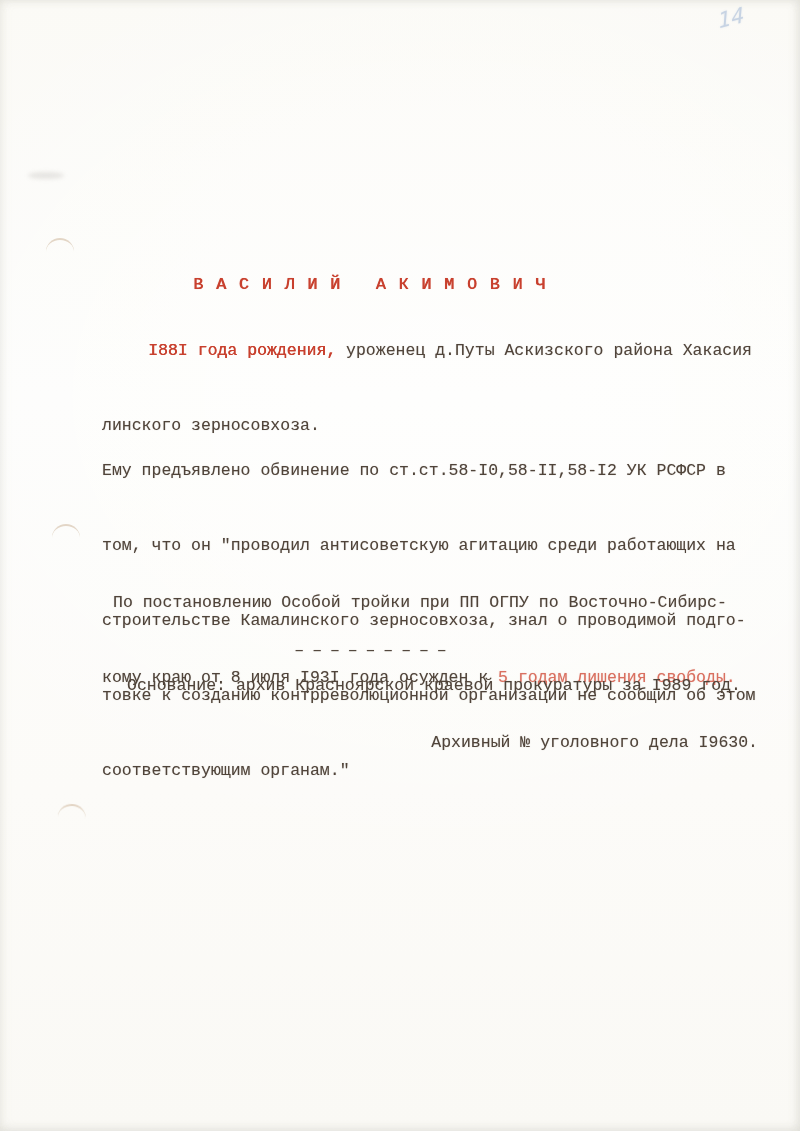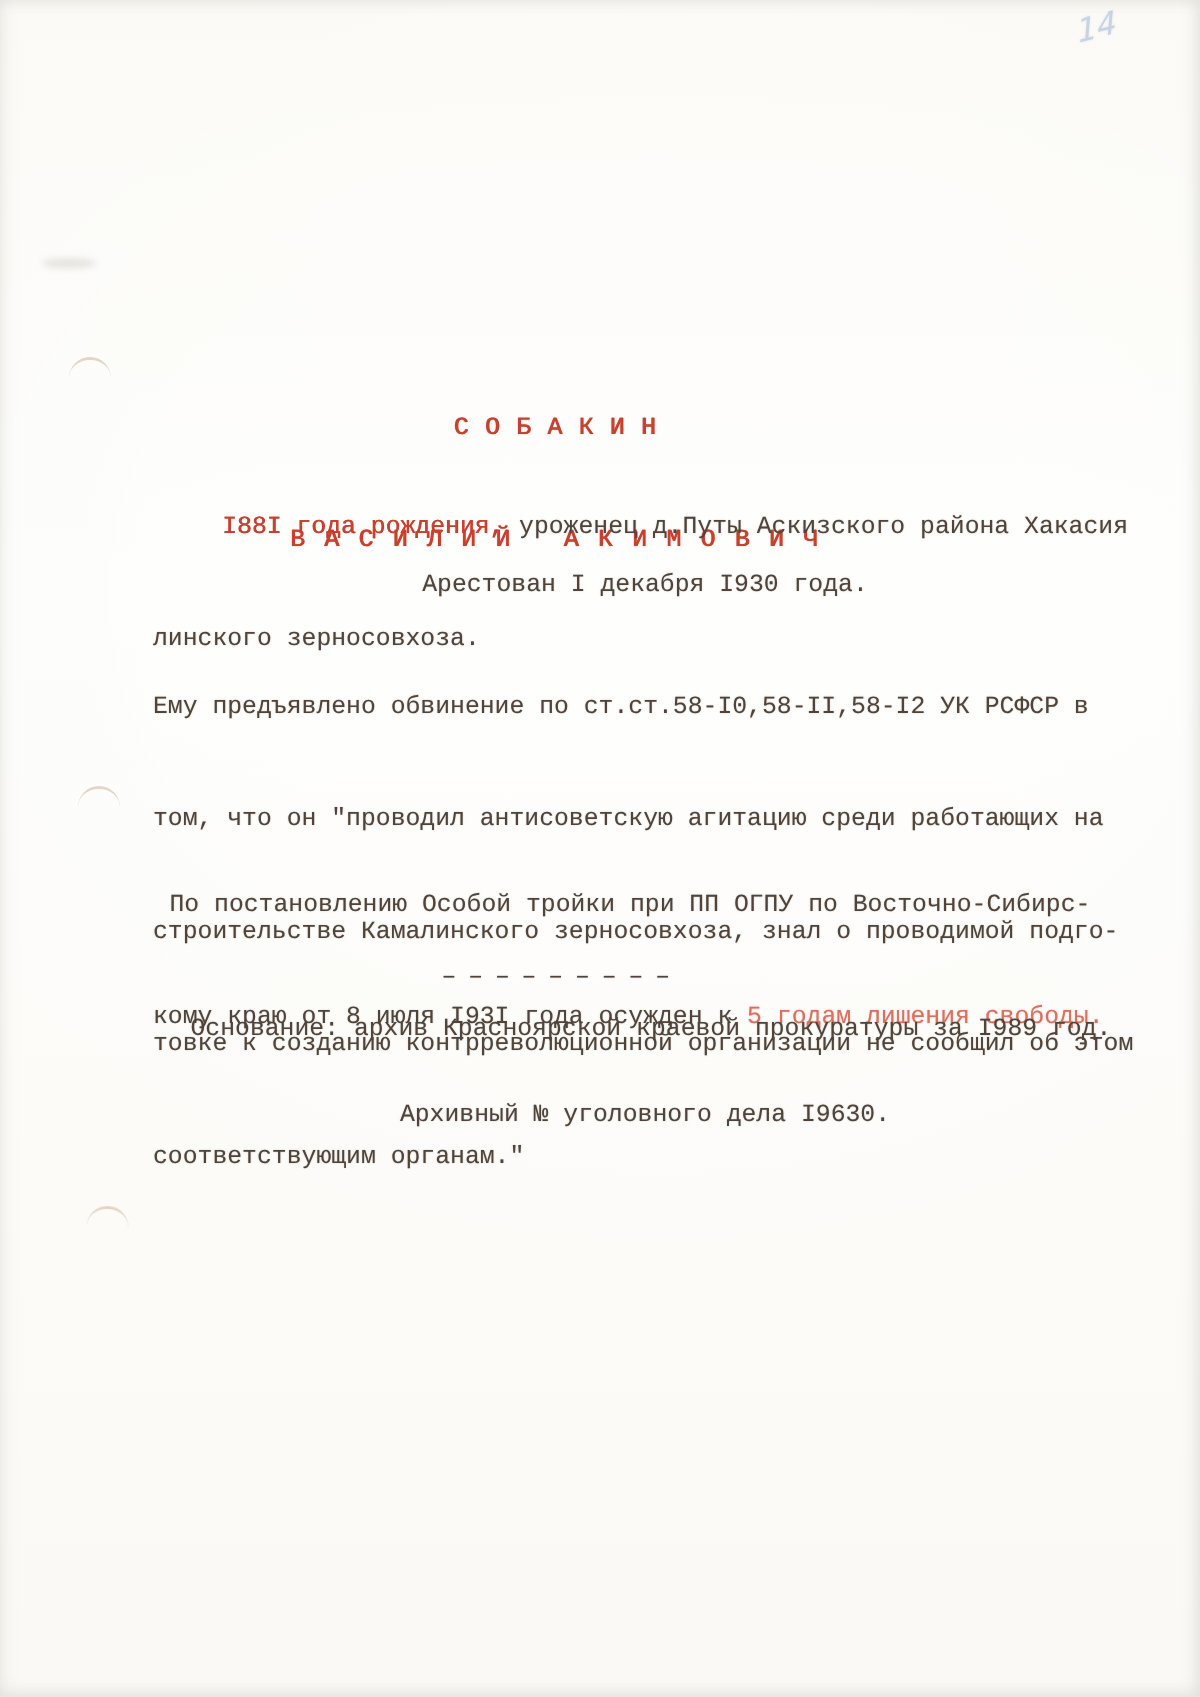--- a/index.html
+++ b/index.html
@@ -81,44 +81,42 @@
 <div class="paper">
 
   <div class="pencil">14</div>
 
   <div class="smudge smudge-blob"></div>
   <div class="smudge arc arc-1"></div>
   <div class="smudge arc arc-2"></div>
   <div class="smudge arc arc-3"></div>
 
   <div class="txt title-block" style="top:222px;">
-    <div class="line title-surname">С О Б А К И Н</div>
     <div class="line title-given">В А С И Л И Й   А К И М О В И Ч</div>
   </div>
 
   <div class="txt col" style="top:288px;">
     <div class="line indent-big"><span class="red">I88I года рождения,</span><span> уроженец д.Путы Аскизского района Хакасия</span></div>
     <div class="line">линского зерносовхоза.</div>
   </div>
 
-  <div class="txt col center" style="top:377px;">Арестован I декабря I930 года.</div>
 
   <div class="txt col" style="top:408px;">
     <div class="line">Ему предъявлено обвинение по ст.ст.58-I0,58-II,58-I2 УК РСФСР в</div>
     <div class="line">том, что он "проводил антисоветскую агитацию среди работающих на</div>
     <div class="line">строительстве Камалинского зерносовхоза, знал о проводимой подго-</div>
     <div class="line">товке к созданию контрреволюционной организации не сообщил об этом</div>
     <div class="line">соответствующим органам."</div>
   </div>
 
   <div class="txt col" style="top:540px;">
     <div class="line indent-sm">По постановлению Особой тройки при ПП ОГПУ по Восточно-Сибирс-</div>
     <div class="line"><span>кому краю от 8 июля I93I года осужден к </span><span class="red-soft">5 годам лишения свободы.</span></div>
   </div>
 
 
   <div class="txt sep-block" style="top:638px;">– – – – – – – – –</div>
 
   <div class="txt col indent-md" style="top:673px;">Основание: архив Красноярской краевой прокуратуры за I989 год.</div>
 
-  <div class="txt col center" style="top:730px;">Архивный № уголовного дела I9630.</div>
+  <div class="txt col center" style="top:730px;text-align:right;">Архивный № уголовного дела I9630.</div>
 
 </div>
 
 </body></html>

